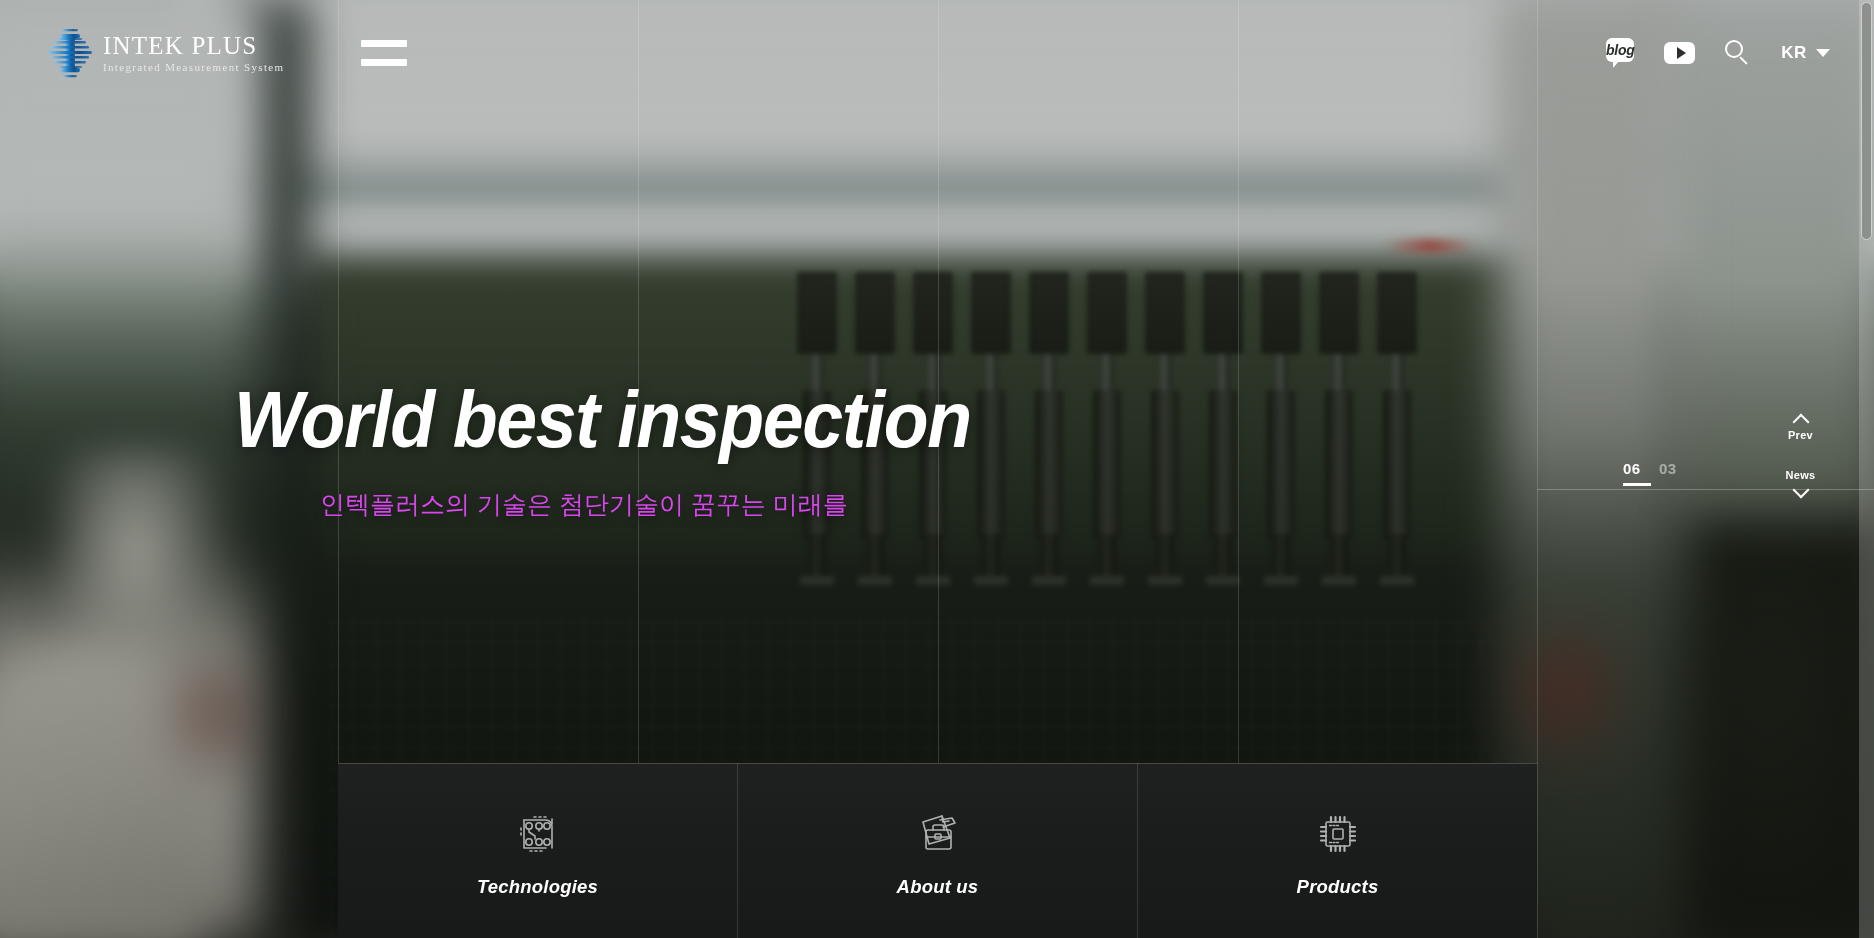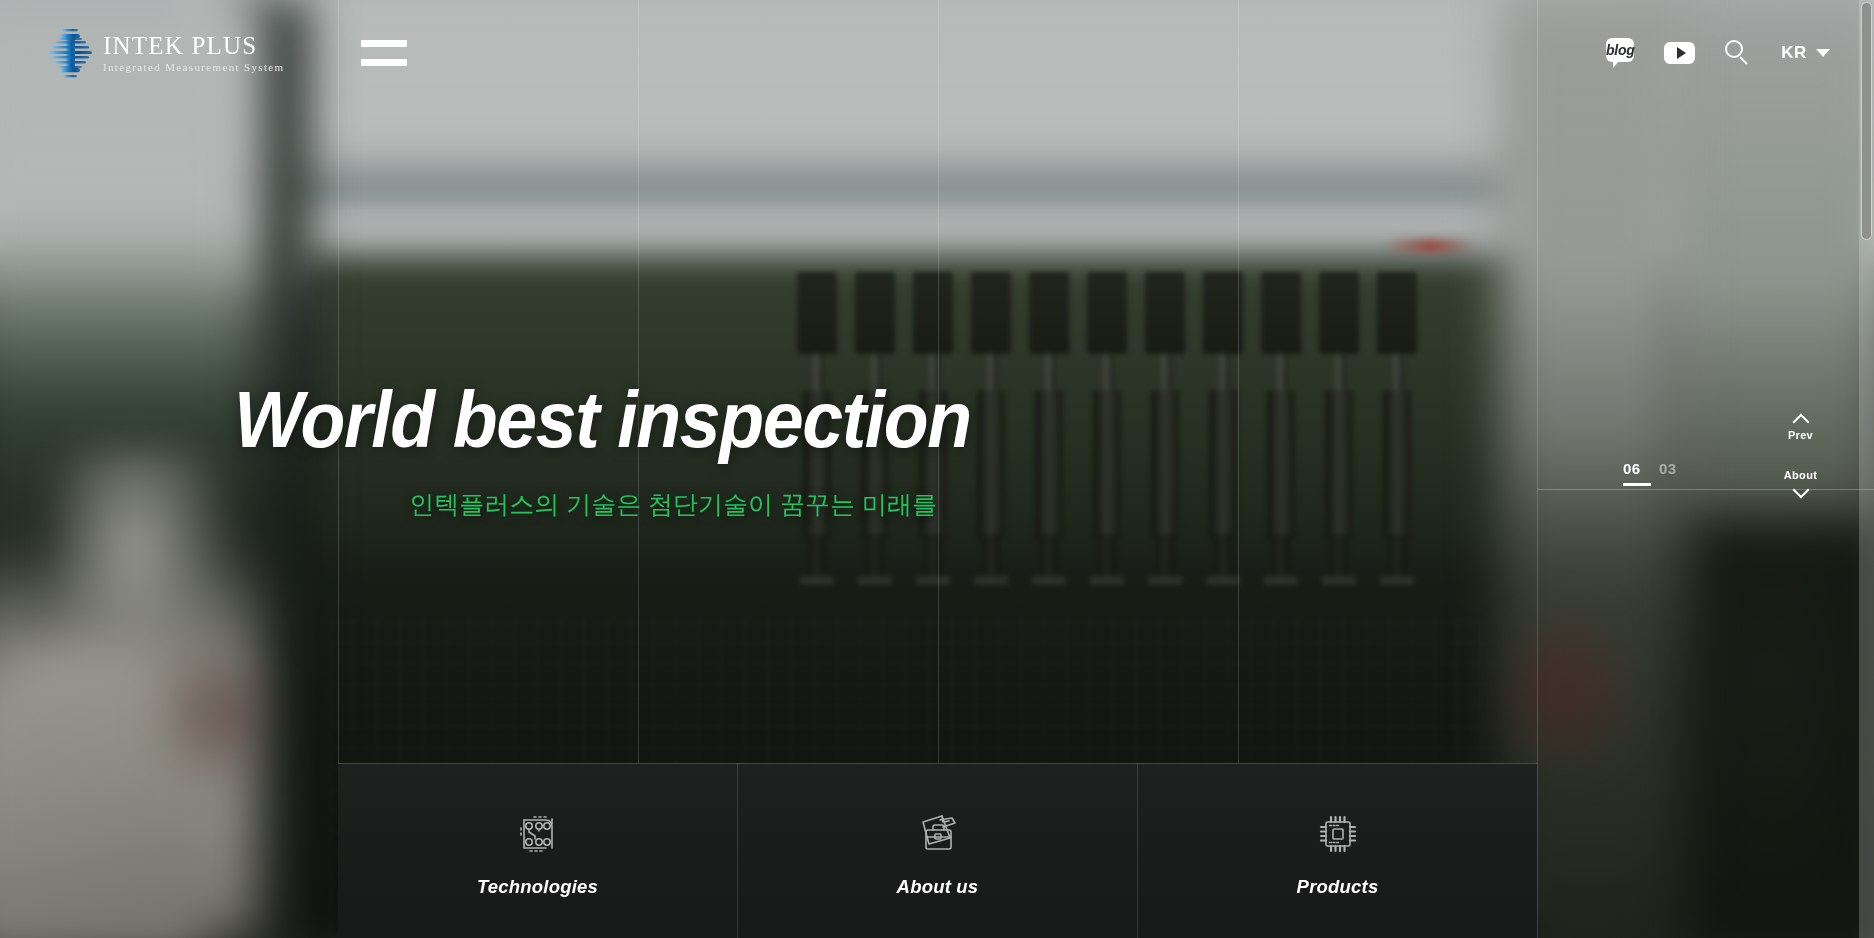--- a/index.html
+++ b/index.html
@@ -196,23 +196,22 @@
   
   .hero-copy { position:absolute; left:234px; top:380px; z-index:30; }
   .hero-title {
     font-size:79px; font-weight:700; font-style:italic; color:#ffffff;
     letter-spacing:-1.5px; line-height:1; white-space:nowrap;
     transform:scaleX(.93); transform-origin:left center;
     text-shadow:0 2px 14px rgba(0,0,0,.45);
   }
   .hero-sub {
     margin-top:26px; margin-left:86px;
-    font-size:25px; color:#22c55e; line-height:1.55; font-weight:400;
+    font-size:25px; color:#d946ef; line-height:1.55; font-weight:400;
     text-shadow:0 2px 10px rgba(0,0,0,.5);
-    text-align:center;
   }
 
   
   .slider-ctrl {
     position:absolute; left:1537px; top:400px; width:337px; height:110px; z-index:35;
   }
   .pager { position:absolute; left:0; top:0; width:190px; height:110px; }
   .pg-num {
     position:absolute; top:60px; font-size:15px; font-weight:700; letter-spacing:.5px; cursor:pointer;
   }
@@ -461,21 +460,21 @@
     <div class="pg-num active">06</div>
     <div class="pg-num idle">03</div>
   </div>
 
   <div class="nav-arrows">
     <div class="nav-btn prev">
       <span class="chev up"></span>
       <span>Prev</span>
     </div>
     <div class="nav-btn next">
-      <span>About</span>
+      <span>News</span>
       <span class="chev down"></span>
     </div>
   </div>
 </div>
 
 <div class="qn-topline"></div>
 <div class="quicknav">
 
   <div class="qn-item">
     <div class="qn-icon">

